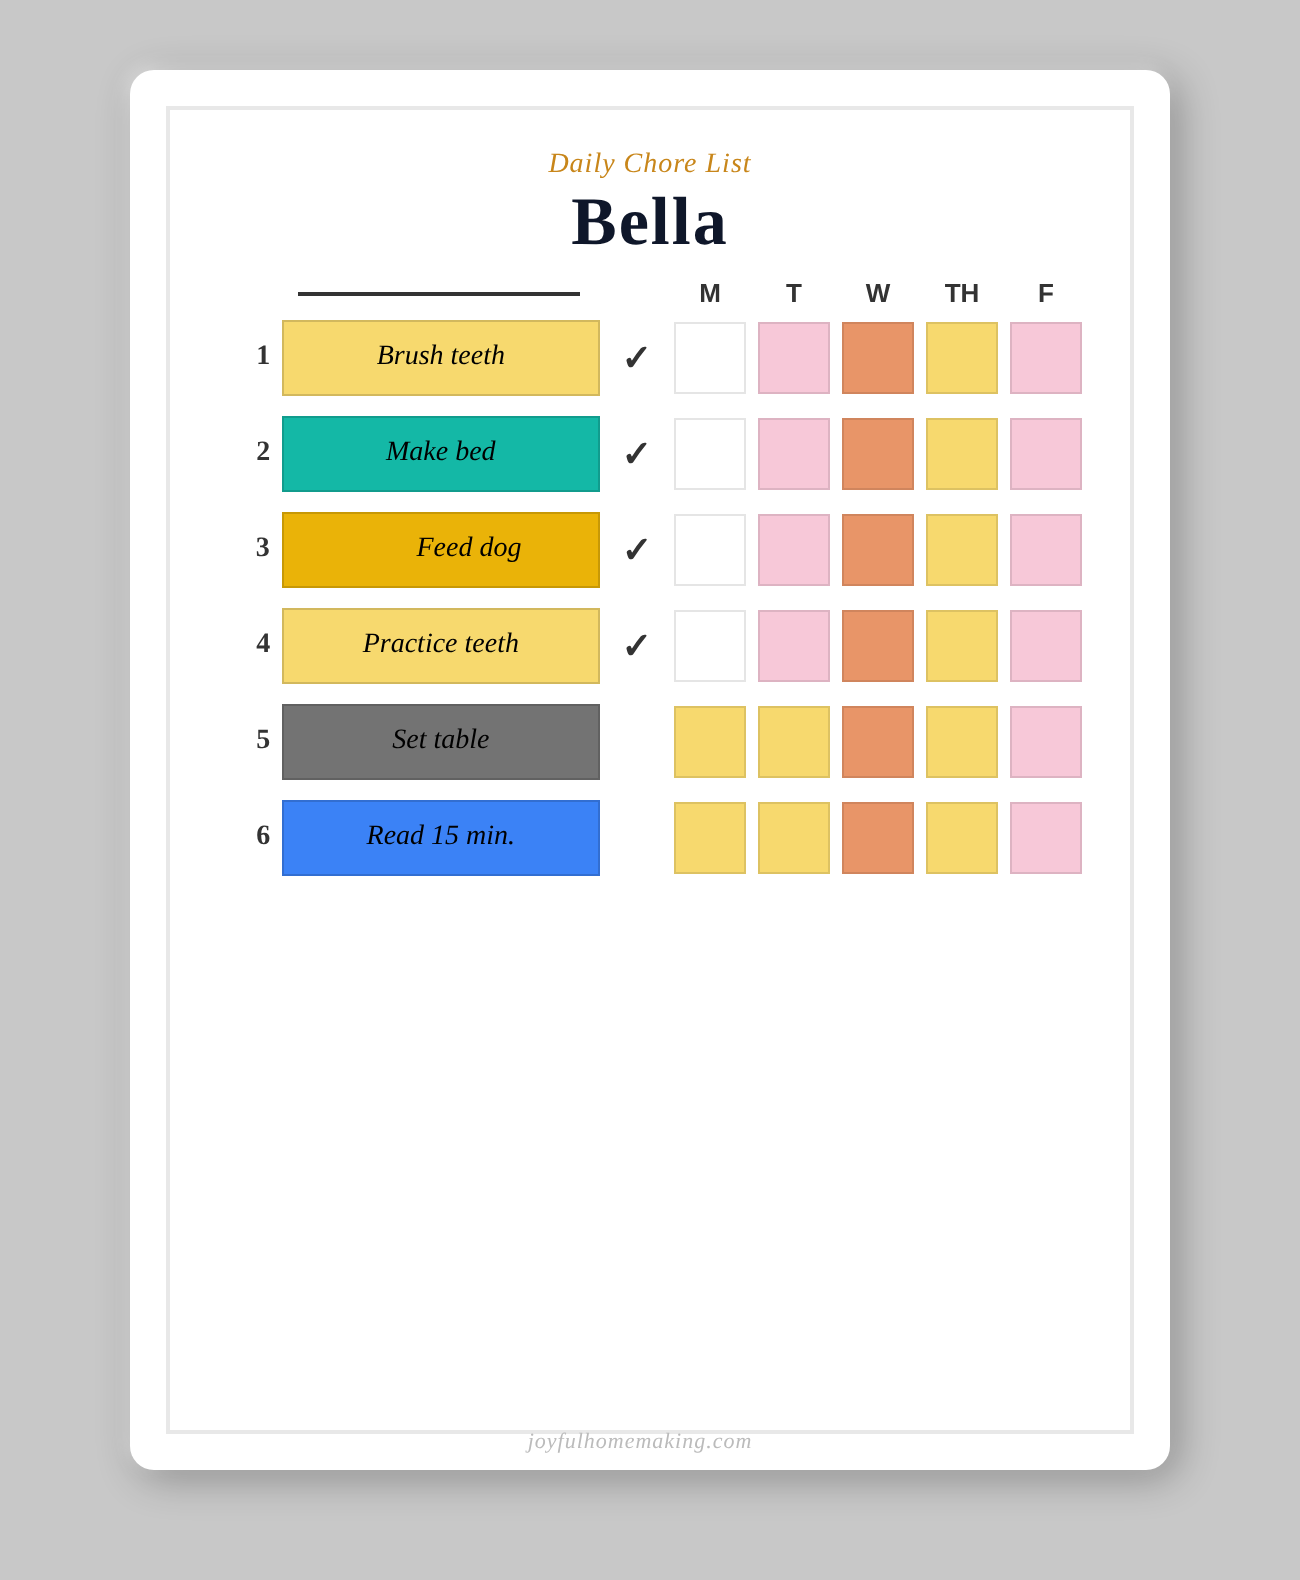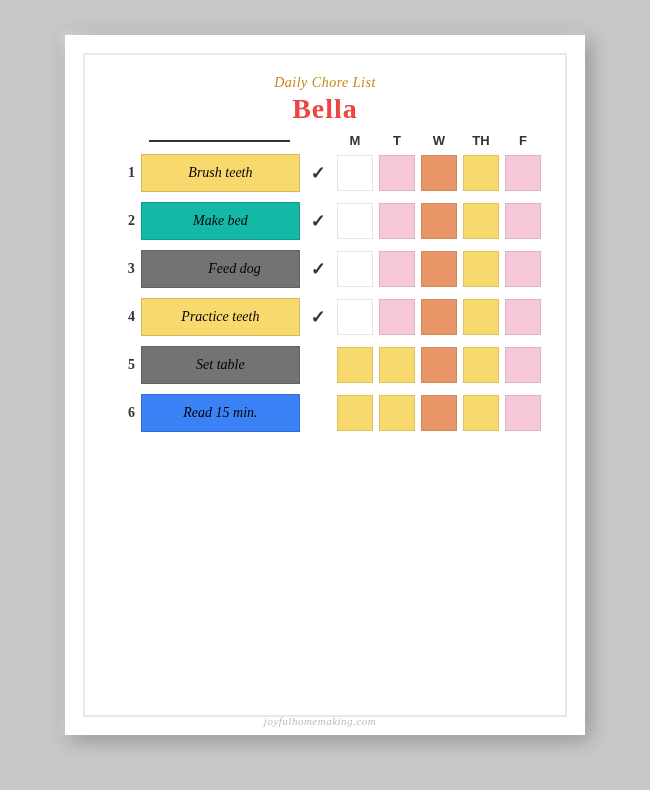--- a/index.html
+++ b/index.html
@@ -12,21 +12,21 @@
       align-items: center;
       justify-content: center;
       font-family: Arial, sans-serif;
       overflow: hidden;
     }
 
     .frame-outer {
       width: 520px;
       height: 700px;
       background: white;
-      border-radius: 0;
+      border-radius: 12px;
       padding: 18px;
       box-shadow: 4px 4px 20px rgba(0,0,0,0.3), -2px -2px 8px rgba(255,255,255,0.5);
       position: relative;
       margin-top: -20px;
     }
 
     .frame-inner {
       width: 100%;
       height: 100%;
       background: white;
@@ -41,23 +41,23 @@
       font-family: Georgia, serif;
       font-size: 14px;
       color: #c8861a;
       font-style: italic;
       margin-bottom: 2px;
       letter-spacing: 0.5px;
     }
 
     .title-name {
       font-family: Georgia, serif;
-      font-size: 28px;
-      font-weight: bold;
-      color: #ef4444;
+      font-size: 34px;
+      font-weight: bold;
+      color: #0f172a;
       letter-spacing: 1px;
       margin-bottom: 4px;
     }
 
     .table-container {
       width: 100%;
       margin-top: 4px;
     }
 
     .header-row {
@@ -190,21 +190,21 @@
             <div class="day-boxes">
               <div class="day-box" style="background: rgb(255, 255, 255);"></div>
               <div class="day-box" style="background: rgb(247, 200, 216);"></div>
               <div class="day-box" style="background: rgb(232, 149, 104);"></div>
               <div class="day-box" style="background: rgb(247, 217, 110);"></div>
               <div class="day-box" style="background: rgb(247, 200, 216);"></div>
             </div>
           </div>
           <div class="chore-row">
             <div class="row-number">3</div>
-            <div class="chore-label" style="background: #737373; padding-left: 28px;">Feed dog</div>
+            <div class="chore-label" style="background: #eab308; padding-left: 28px;">Feed dog</div>
             <div class="check-cell">✓</div>
             <div class="day-boxes">
               <div class="day-box" style="background: rgb(255, 255, 255);"></div>
               <div class="day-box" style="background: rgb(247, 200, 216);"></div>
               <div class="day-box" style="background: rgb(232, 149, 104);"></div>
               <div class="day-box" style="background: rgb(247, 217, 110);"></div>
               <div class="day-box" style="background: rgb(247, 200, 216);"></div>
             </div>
           </div>
           <div class="chore-row">

